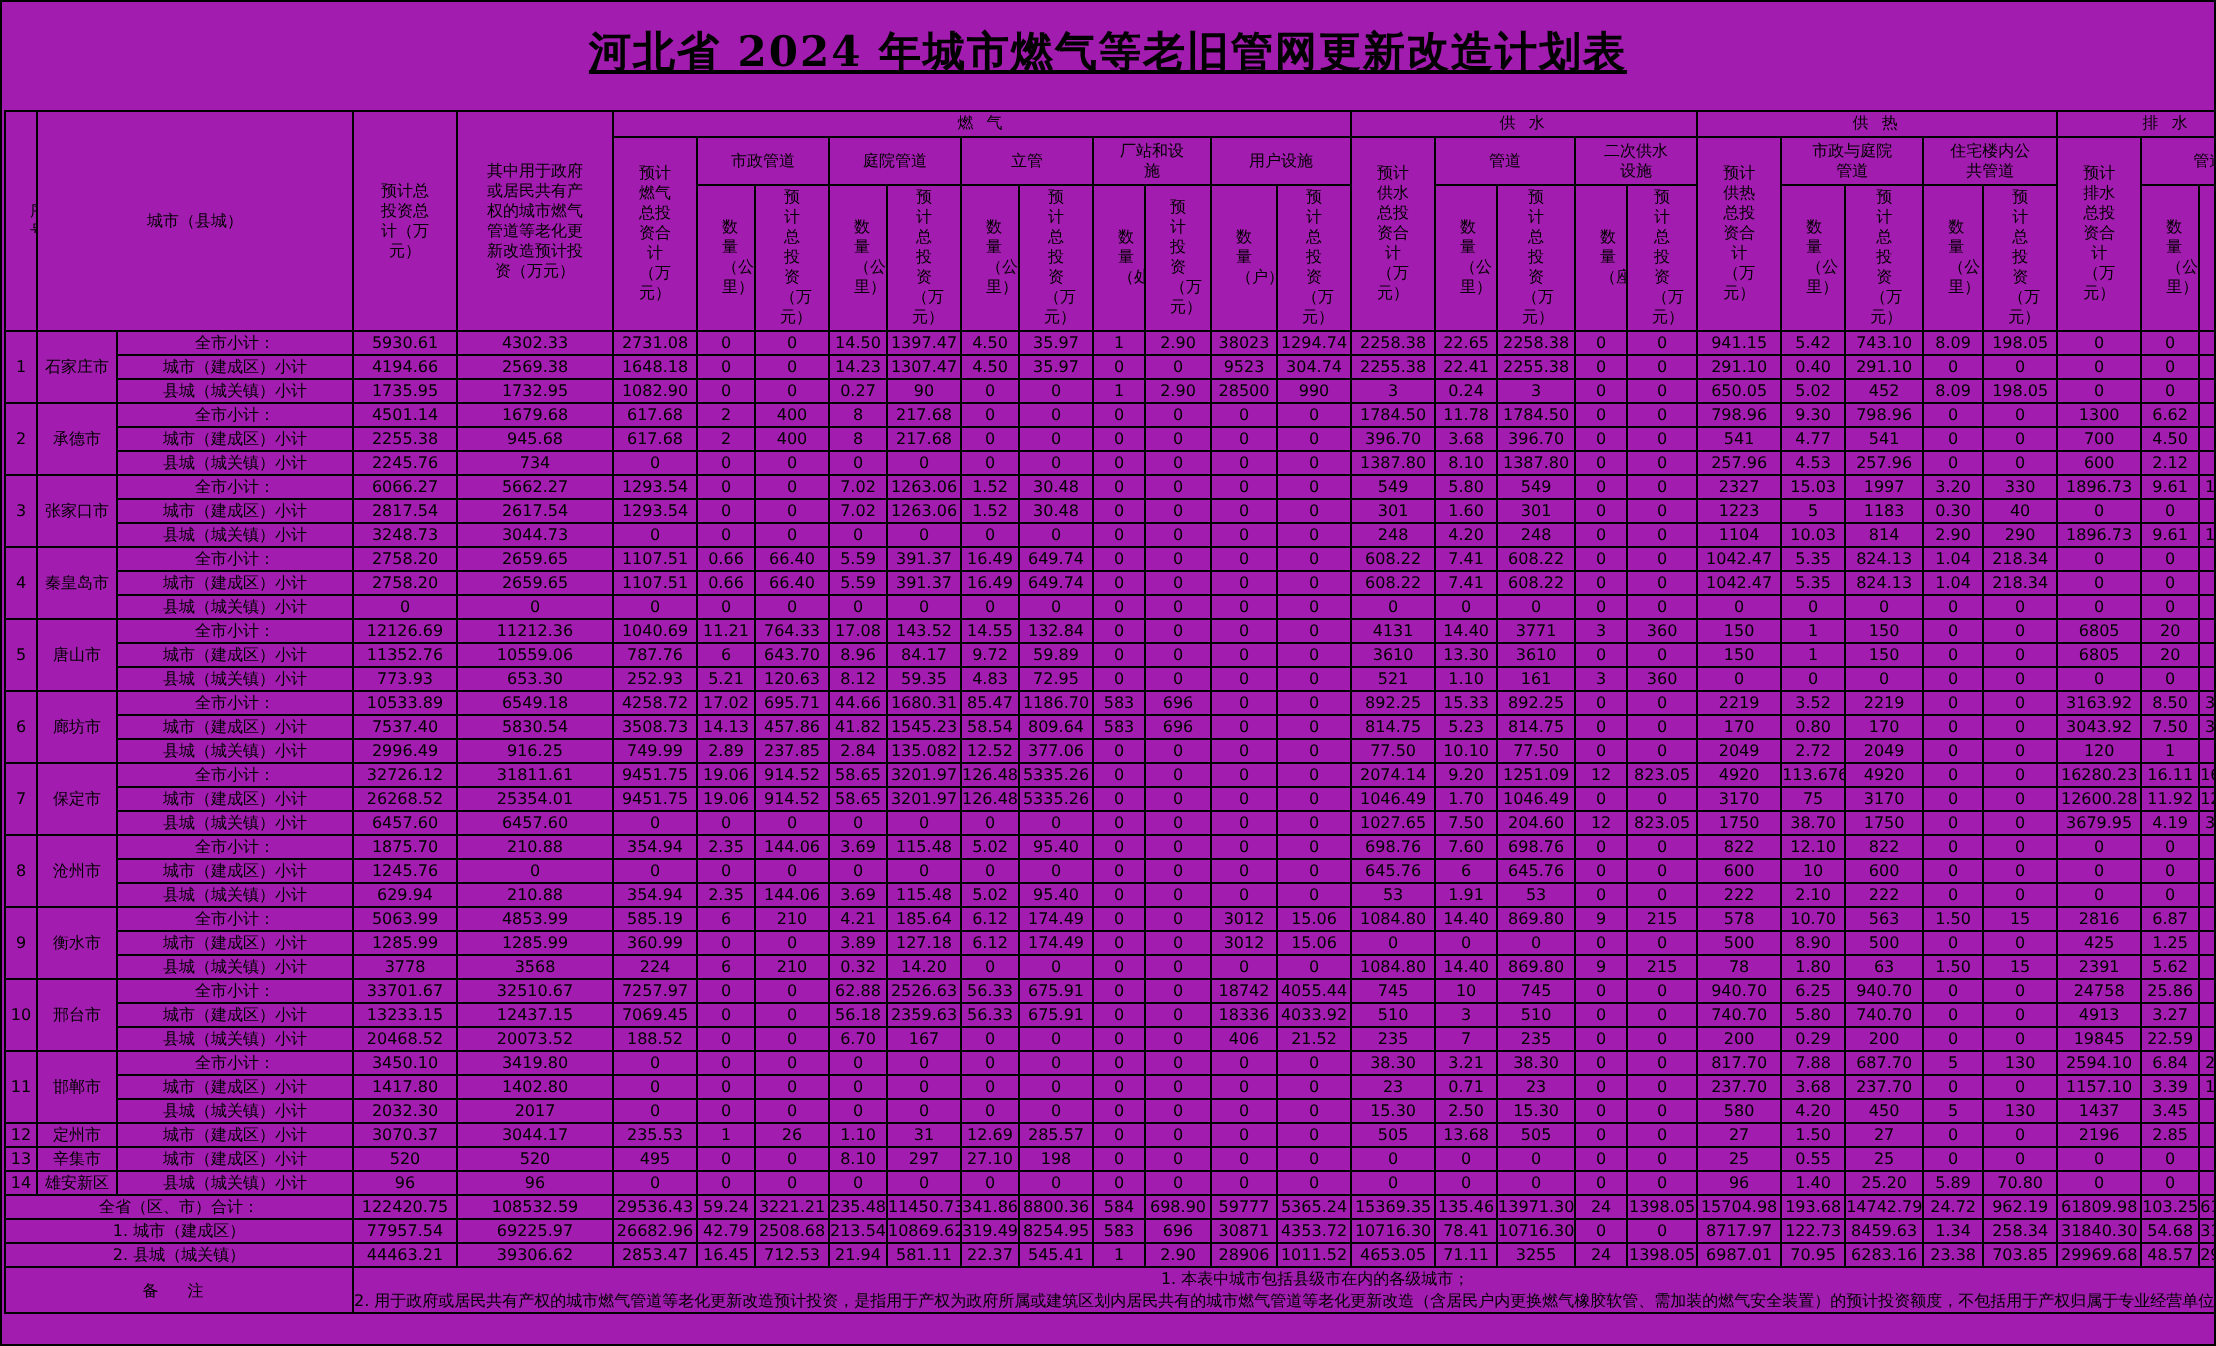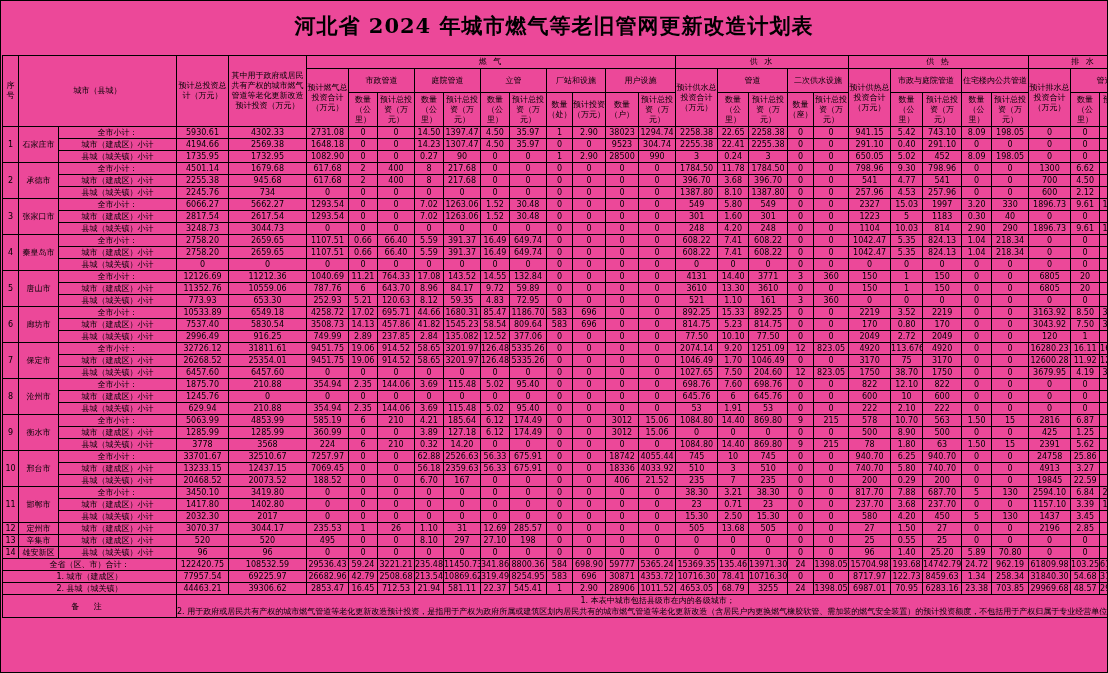--- a/index.html
+++ b/index.html
@@ -1,38 +1,38 @@
 <!DOCTYPE html>
 <html><head>
 <meta charset="utf-8">
 <style>
   * { box-sizing: border-box; }
   html,body { margin:0; padding:0; background:#e8e8e8; }
   .sheet {
     position:relative; width:1108px; height:673px; margin:0 auto;
-    background:#ec4899; border:1px solid #000;
-    font-family:"DejaVu Sans", sans-serif; color:#000;
+    background:#a21caf; border:1px solid #000;
+    font-family:"DejaVu Sans", sans-serif; color:#000;text-decoration:underline;
   }
   .title {
     margin:0; padding-top:11px; text-align:center;
     font-family:"DejaVu Serif", serif; font-weight:bold;
     font-size:21px; letter-spacing:1px; color:#000;
   }
   table.plan {
     position:absolute; top:54px; left:1px; width:1104px;
     border-collapse:collapse; table-layout:fixed;
     font-family:"DejaVu Sans", sans-serif;
   }
   table.plan th, table.plan td {
     border:1px solid #000; padding:0; color:#000;
     vertical-align:middle; text-align:center;
   }
   table.plan th {
     font-weight:normal; font-size:8px; line-height:1.25;
-    padding:1px 0; overflow:hidden;
+    padding:1px 12px; overflow:hidden;
   }
   thead tr.group-row th { height:13px; letter-spacing:2px; }
   thead tr.sub-row th { height:24px; }
   thead tr.unit-row th { height:34px; }
   table.plan td {
     font-size:8px; height:12px; line-height:11px;
     white-space:nowrap; overflow:hidden;
   }
   td.notes-cell {
     text-align:left; white-space:normal; height:auto;
@@ -1269,21 +1269,21 @@
           <td>712.53</td>
           <td>21.94</td>
           <td>581.11</td>
           <td>22.37</td>
           <td>545.41</td>
           <td>1</td>
           <td>2.90</td>
           <td>28906</td>
           <td>1011.52</td>
           <td>4653.05</td>
-          <td>68.79</td>
+          <td>71.11</td>
           <td>3255</td>
           <td>24</td>
           <td>1398.05</td>
           <td>6987.01</td>
           <td>70.95</td>
           <td>6283.16</td>
           <td>23.38</td>
           <td>703.85</td>
           <td>29969.68</td>
           <td>48.57</td>

